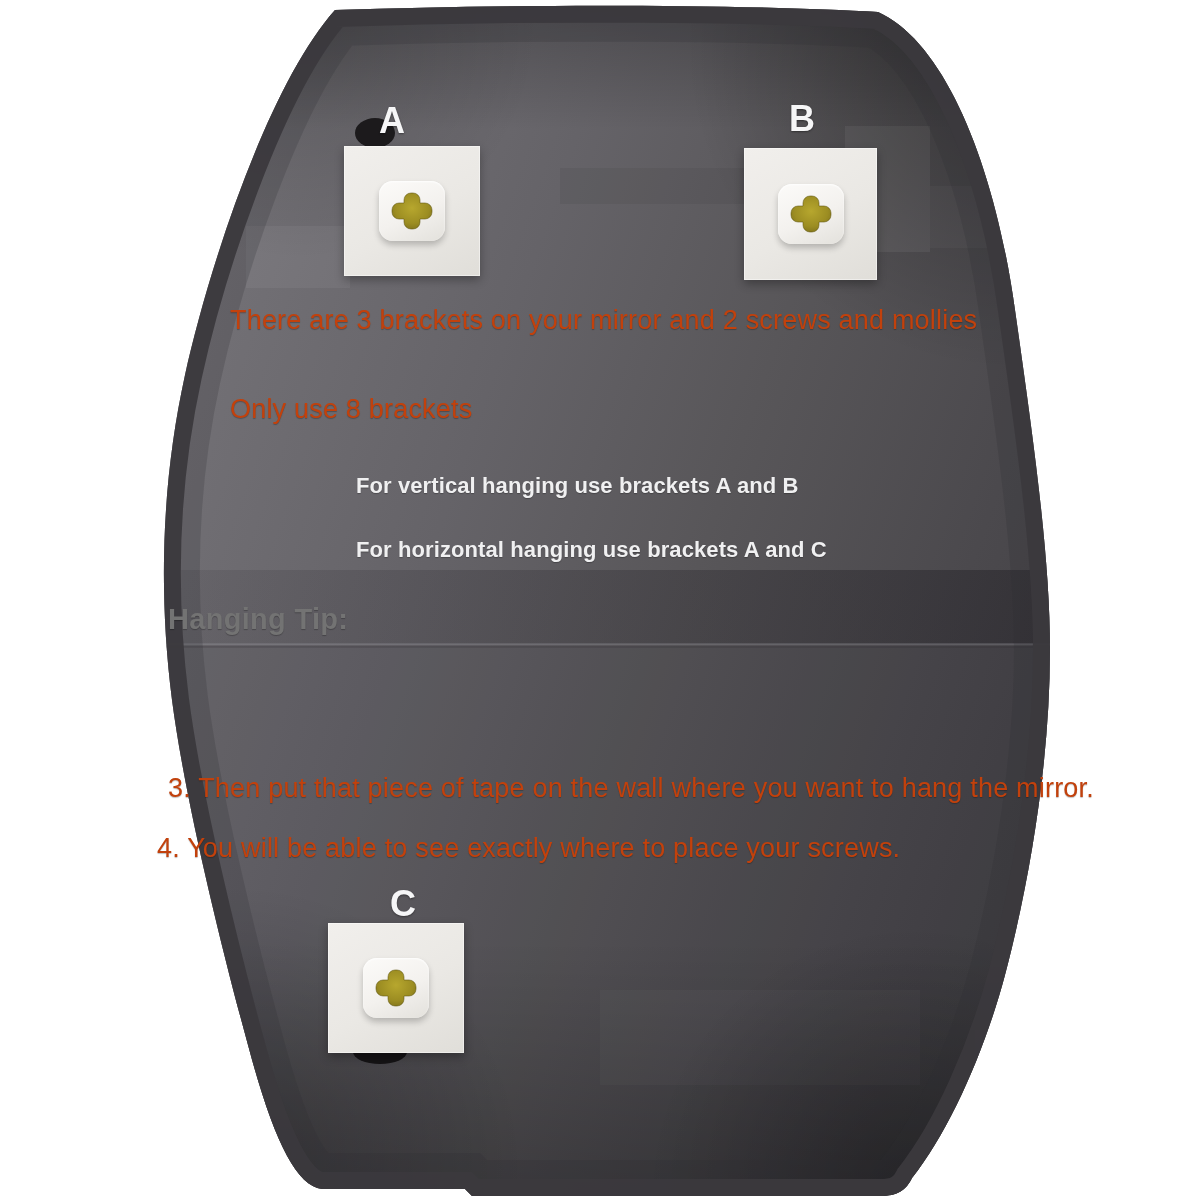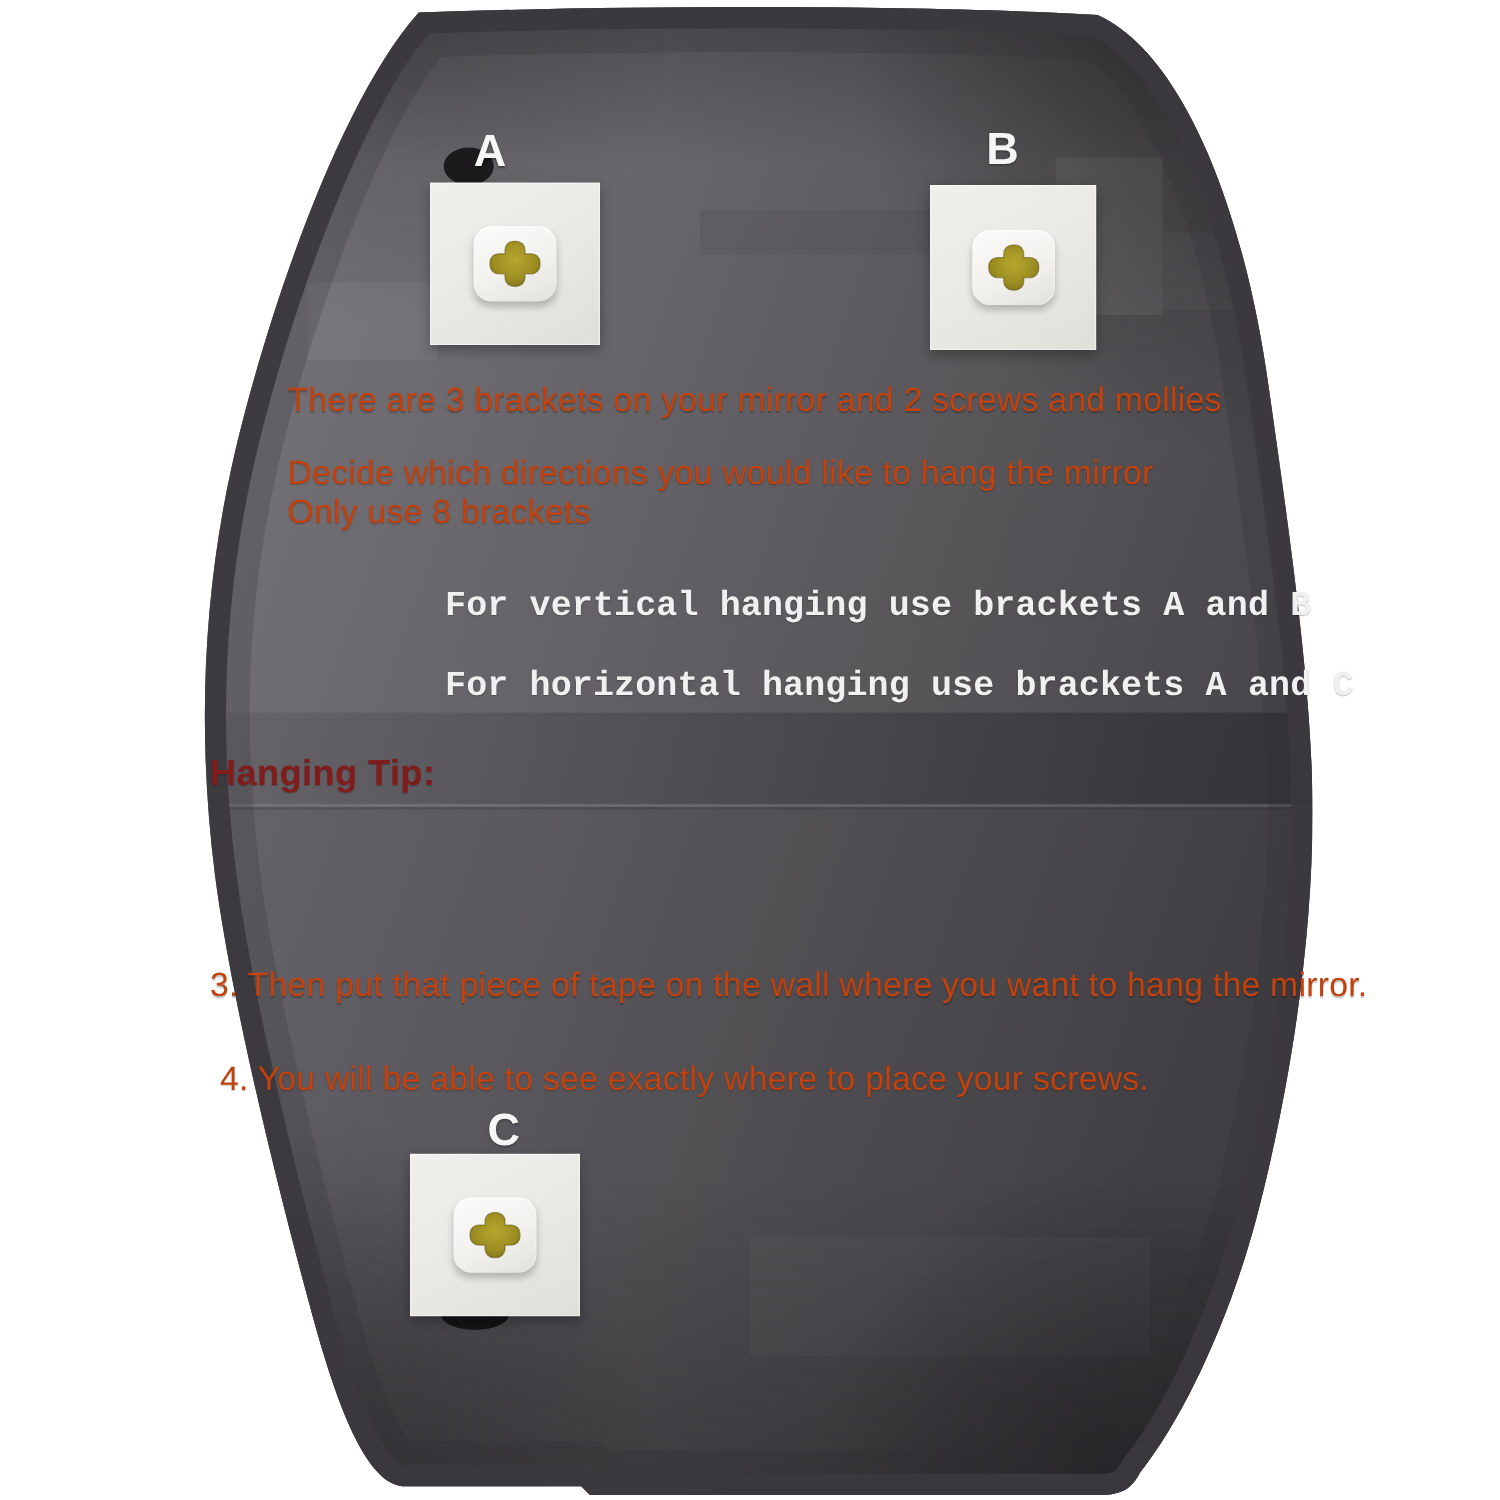--- a/index.html
+++ b/index.html
@@ -9,22 +9,22 @@
     font-family:"Liberation Sans", sans-serif;
   }
   .mirror-svg { position:absolute; left:0; top:0; width:1200px; height:1200px; }
 
   
   .txt {
     position:absolute; color:#c2410c; font-size:27px; line-height:31px;
     white-space:nowrap; letter-spacing:0.2px;
     text-shadow:0 1px 1px rgba(0,0,0,0.25);
   }
-  .txt.bold { font-weight:bold; color:#f0f0f1; font-size:28px; letter-spacing:0.1px;font-family:Liberation Mono, monospace; }
-  .tip-head { font-weight:bold; font-size:29px; color:#7f1d1d; letter-spacing:0.3px; }
+  .txt.bold { font-weight:bold; color:#f0f0f1; font-size:22px; letter-spacing:0.1px; }
+  .tip-head { font-weight:bold; font-size:29px; color:#737373; letter-spacing:0.3px; }
   .bracket-label {
     position:absolute; width:40px; text-align:center;
     color:#f6f6f7; font-size:36px; font-weight:bold;
     text-shadow:0 1px 2px rgba(0,0,0,0.4);
   }
 
   
   .plate {
     position:absolute;
     background:linear-gradient(150deg, #f1efec 0%, #eae8e4 55%, #e0ded9 100%);
@@ -178,24 +178,23 @@
 
   <div class="plate" style="left:328px; top:923px; width:136px; height:130px;">
     <div class="boss">
       <svg class="cross" viewBox="0 0 44 40">
         <path d="M 14 9 A 7 7 0 0 1 21 2 L 23 2 A 7 7 0 0 1 30 9 L 30 12 L 35 12 A 7 7 0 0 1 42 19 L 42 21 A 7 7 0 0 1 35 28 L 30 28 L 30 31 A 7 7 0 0 1 23 38 L 21 38 A 7 7 0 0 1 14 31 L 14 28 L 9 28 A 7 7 0 0 1 2 21 L 2 19 A 7 7 0 0 1 9 12 L 14 12 Z" fill="url(#crossGrad)" stroke="#5f5510" stroke-opacity="0.55" stroke-width="1"></path>
       </svg>
     </div>
   </div>
 
   <div class="txt" style="left:230px; top:305px;">There are 3 brackets on your mirror and 2 screws and mollies</div>
-  <div class="txt" style="left:230px; top:363px;">Decide which directions you would like to hang the mirror</div>
   <div class="txt" style="left:230px; top:394px;">Only use 8 brackets</div>
 
   <div class="txt bold" style="left:356px; top:470px;">For vertical hanging use brackets A and B</div>
   <div class="txt bold" style="left:356px; top:534px;">For horizontal hanging use brackets A and C</div>
 
   <div class="txt tip-head" style="left:168px; top:604px;">Hanging Tip:</div>
 
   <div class="txt" style="left:168px; top:773px;text-align:center;">3. Then put that piece of tape on the wall where you want to hang the mirror.</div>
-  <div class="txt" style="left:176px; top:833px;margin-top:15px;">4. You will be able to see exactly where to place your screws.</div>
+  <div class="txt" style="left:157px; top:833px;">4. You will be able to see exactly where to place your screws.</div>
 
 </div>
 
 </body></html>

